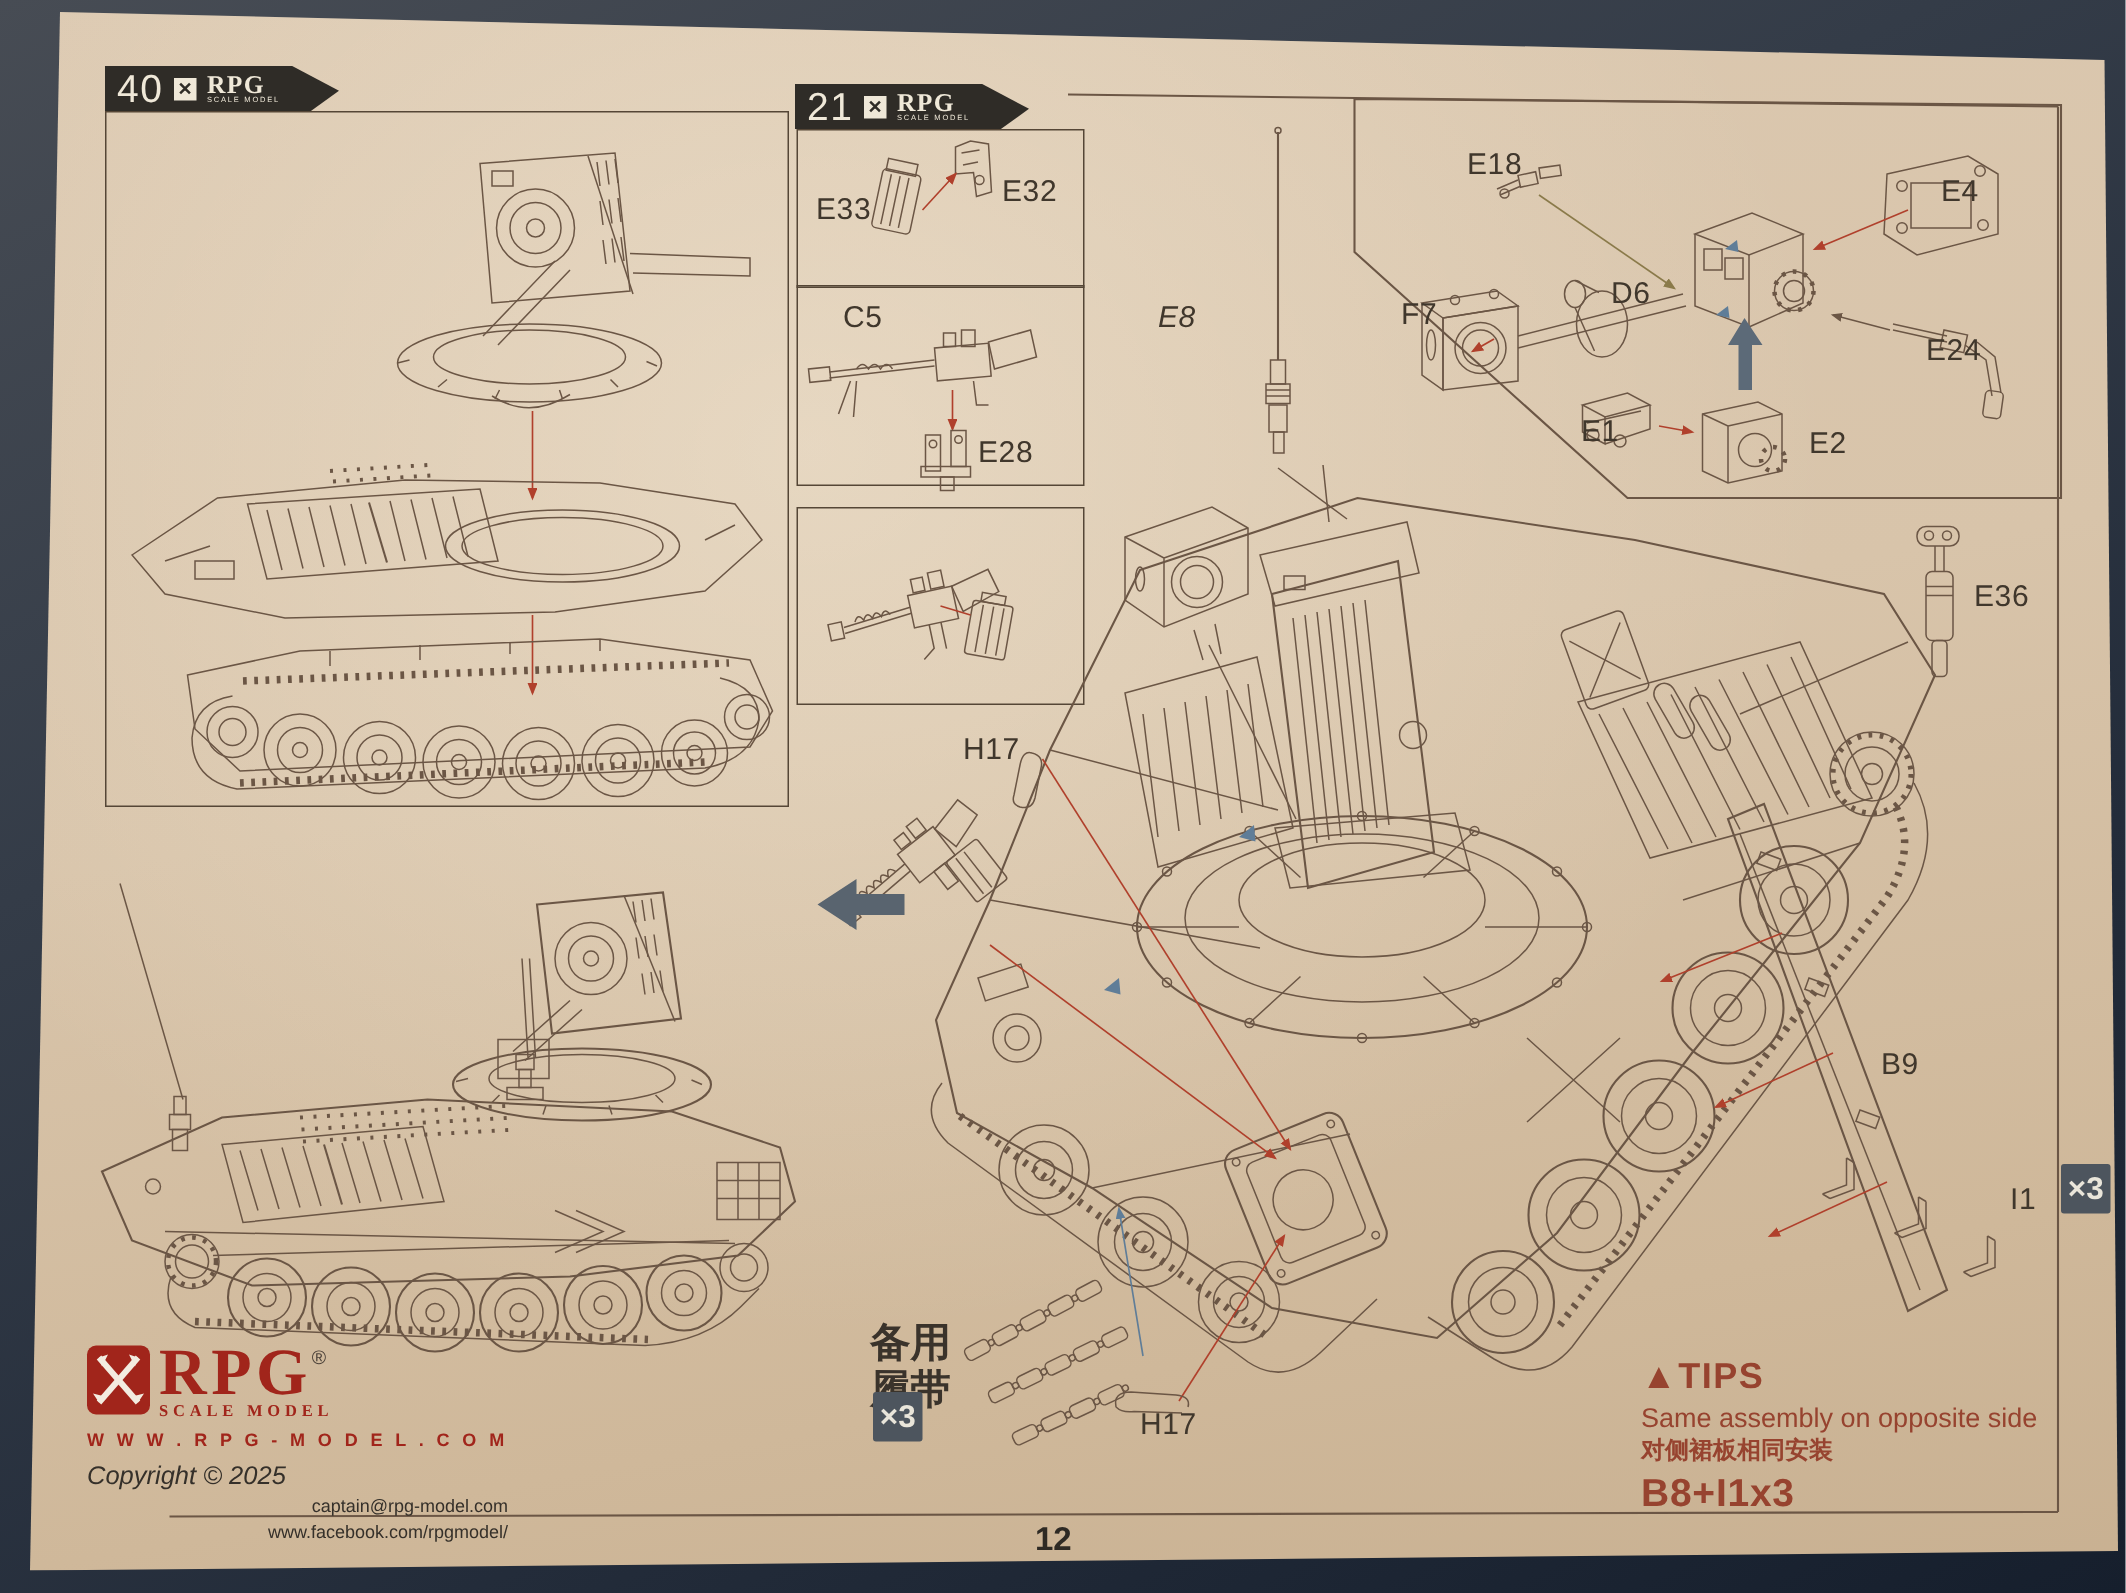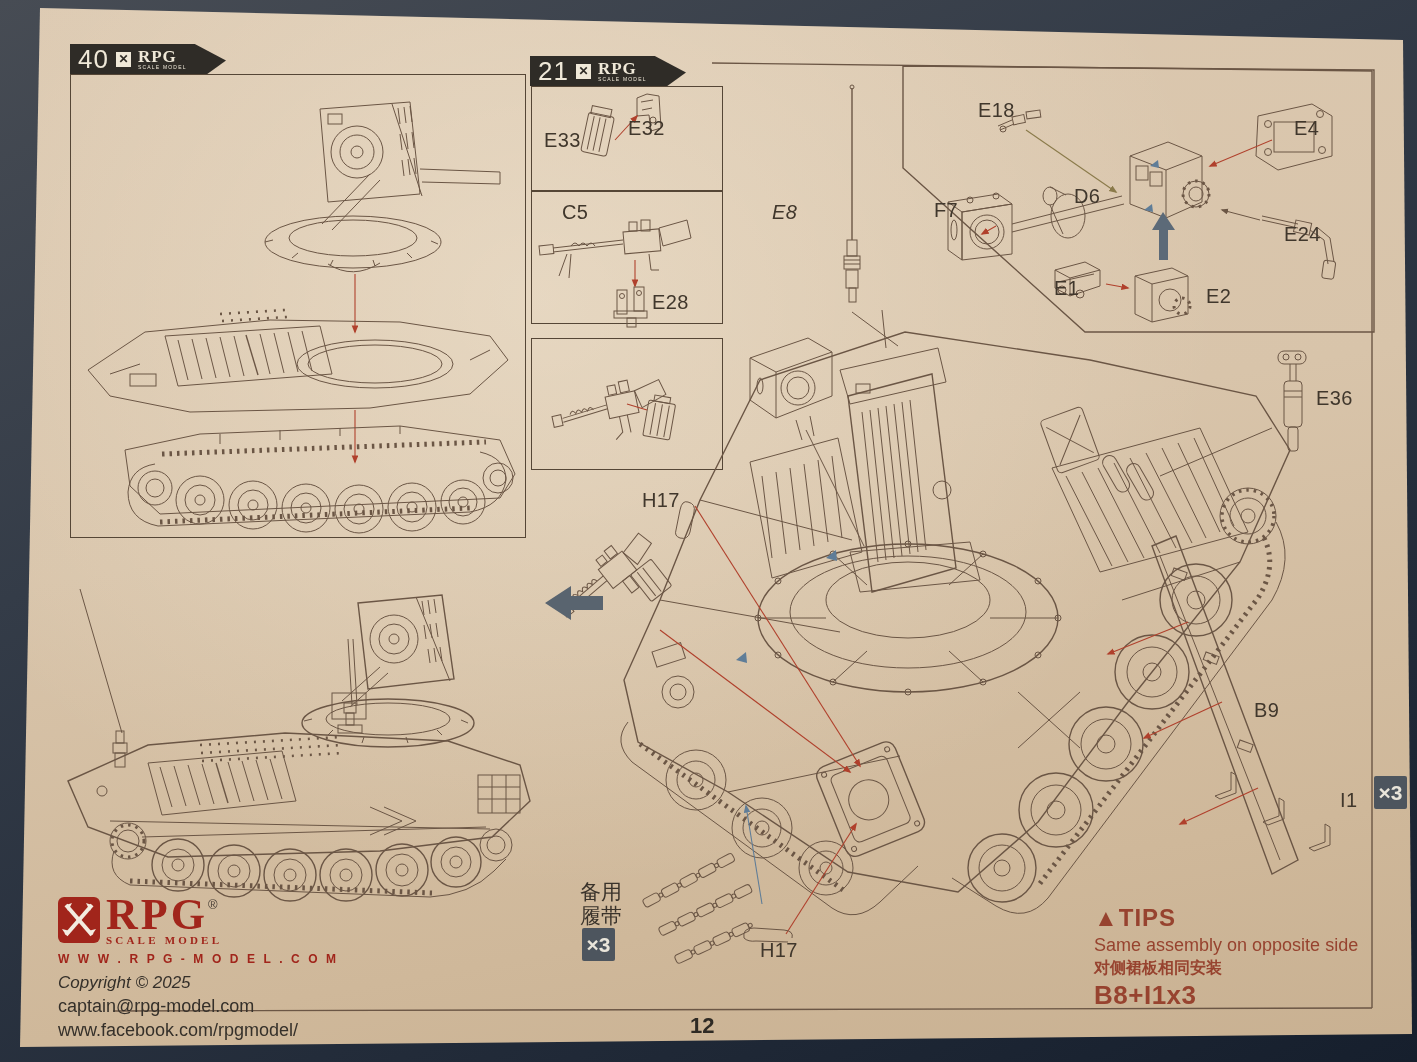--- a/index.html
+++ b/index.html
@@ -28,36 +28,36 @@
          width:33px;height:33px;display:flex;align-items:center;justify-content:center;border-radius:2px;}
   .stepbox{position:absolute;border:1.3px solid #554636;}
   .banner{position:absolute;height:30px;background:#2f2c27;color:#efe8d8;display:flex;align-items:center;
           padding:0 18px 0 8px;gap:7px;clip-path:polygon(0 0,80% 0,100% 55%,88% 100%,0 100%);width:130px;}
   .banner .num{font-size:26px;font-weight:400;letter-spacing:1px;}
   .banner .logobox{width:15px;height:15px;background:#efe8d8;color:#2f2c27;font-size:12px;font-weight:700;
           display:flex;align-items:center;justify-content:center;}
   .banner .bstack{display:flex;flex-direction:column;line-height:1;}
   .banner .brpg{font-family:"Liberation Serif",serif;font-weight:700;font-size:17px;letter-spacing:1px;}
   .banner .bsub{font-size:5px;letter-spacing:1.2px;}
-  .cap{position:absolute;font-size:21px;font-weight:400;color:#3a332b;line-height:1.15;}
+  .cap{position:absolute;font-size:27px;font-weight:700;color:#3a332b;line-height:1.15;}
   .tips{position:absolute;color:#97432f;line-height:1.0;}
   .tips .t1{font-size:24px;font-weight:600;letter-spacing:1px;}
   .tips .t2{font-size:18px;margin-top:6px;}
   .tips .t3{font-size:16px;font-weight:600;margin-top:6px;font-family:Liberation Serif, serif;}
   .tips .t4{font-size:26px;font-weight:600;margin-top:6px;letter-spacing:.5px;}
   .footer{position:absolute;left:58px;top:897px;}
   .f-row{display:flex;align-items:flex-start;gap:4px;}
   .f-icon{width:42px;height:46px;background:#a1251b;border-radius:6px;position:relative;flex:0 0 auto;}
   .f-brandwrap{position:relative;margin-left:2px;}
   .f-brand{font-family:"Liberation Serif",serif;font-weight:700;font-size:44px;line-height:.82;color:#a1251b;letter-spacing:3px;}
   .f-reg{font-size:13px;color:#4a4038;vertical-align:top;}
   .f-sub{font-family:"Liberation Serif",serif;font-weight:700;font-size:11px;color:#a1251b;letter-spacing:3.2px;margin-top:1px;}
   .f-site{font-size:12px;font-weight:700;color:#a1251b;letter-spacing:2.6px;margin-top:6px;}
   .f-copy{font-size:17px;color:#35302a;margin-top:7px;font-style:italic;}
-  .f-mail,.f-fb{font-size:18px;color:#35302a;margin-top:3px;}
+  .f-mail,.f-fb{font-size:12px;color:#35302a;margin-top:3px;text-align:right;}
   .pagenum{position:absolute;left:690px;top:1013px;width:50px;
            font-size:22px;font-weight:700;color:#2e2a24;}
 </style>
 </head>
 <body>
 
 <div id="paper">
 
   <svg style="left:0;top:0;width:1417px;height:1062px" viewBox="0 0 1417 1062">
     <line class="ln2" x1="712" y1="63" x2="1372" y2="71"></line>
@@ -622,21 +622,21 @@
       <circle class="ln" cx="406" cy="287" r="15"></circle>
       <circle class="ln" cx="406" cy="287" r="6"></circle>
     <circle class="ln" cx="446" cy="270" r="16"></circle>
       <circle class="ln" cx="446" cy="270" r="9"></circle>
     <path class="ln" d="M92,262 L436,252"></path>
     <path class="ln" d="M64,276 Q56,300 80,310 L380,322 Q420,320 444,296 L456,284"></path>
     <path class="teeth" d="M80,306 L382,318"></path>
   </svg>
 
   <div class="lbl" style="left:544px;top:130px;">E33</div>
-  <div class="lbl" style="left:628px;top:118px;">E32</div>
+  <div class="lbl" style="left:668px;top:118px;">E32</div>
   <div class="lbl" style="left:562px;top:202px;">C5</div>
   <div class="lbl" style="left:652px;top:292px;">E28</div>
   <div class="lbl" style="left:978px;top:100px;text-align:center;">E18</div>
   <div class="lbl" style="left:1294px;top:118px;">E4</div>
   <div class="lbl" style="left:934px;top:200px;">F7</div>
   <div class="lbl" style="left:1074px;top:186px;">D6</div>
   <div class="lbl" style="left:1284px;top:224px;">E24</div>
   <div class="lbl" style="left:1054px;top:278px;">E1</div>
   <div class="lbl" style="left:1206px;top:286px;">E2</div>
   <div class="lbl" style="left:772px;top:202px;font-style:italic;">E8</div>

